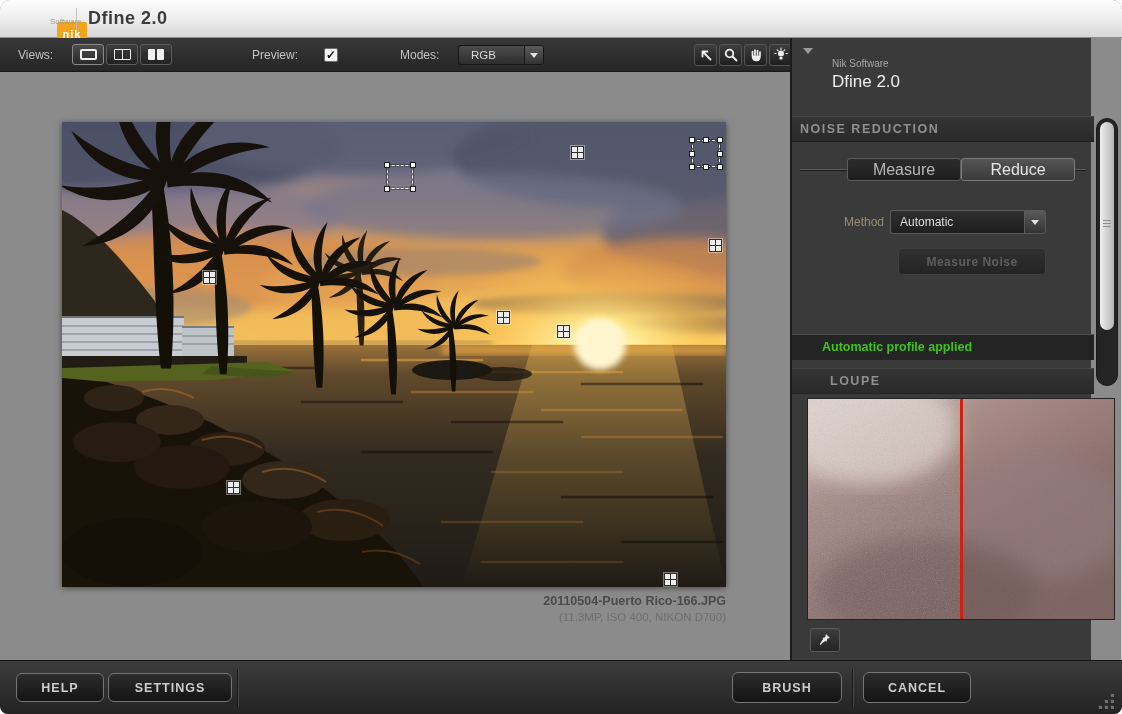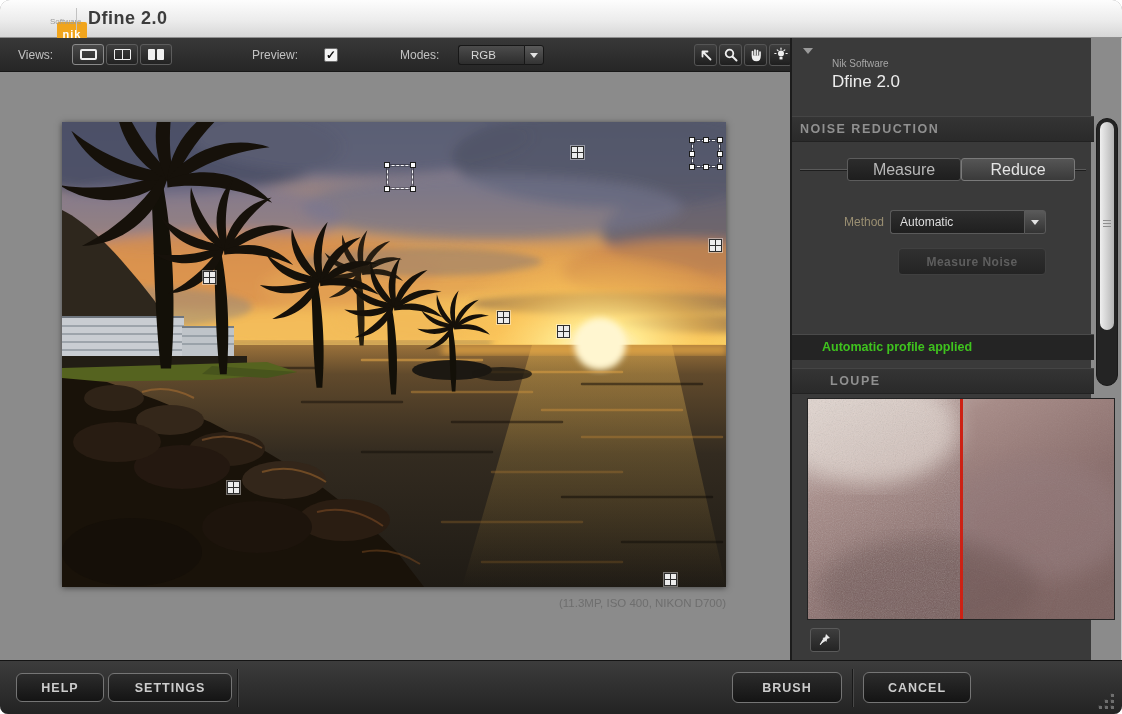--- a/index.html
+++ b/index.html
@@ -331,20 +331,21 @@
         </div>
         <div class="mk-point" style="left: 509px; top: 24px;"></div>
         <div class="mk-point" style="left: 647px; top: 117px;"></div>
         <div class="mk-point" style="left: 141px; top: 149px;"></div>
         <div class="mk-point" style="left: 435px; top: 189px;"></div>
         <div class="mk-point" style="left: 495px; top: 203px;"></div>
         <div class="mk-point" style="left: 165px; top: 359px;"></div>
         <div class="mk-point" style="left: 602px; top: 451px;"></div>
       </div>
     <div id="caption">
+      <div class="file">20110504-Puerto Rico-166.JPG</div>
       <div class="info">(11.3MP, ISO 400, NIKON D700)</div>
     </div>
   </div>
 
   <div id="panel">
     <div id="panel-brand">Nik Software</div>
     <div id="panel-product">Dfine 2.0</div>
 
     <div class="section-bar" id="noise-bar">NOISE REDUCTION</div>
 

